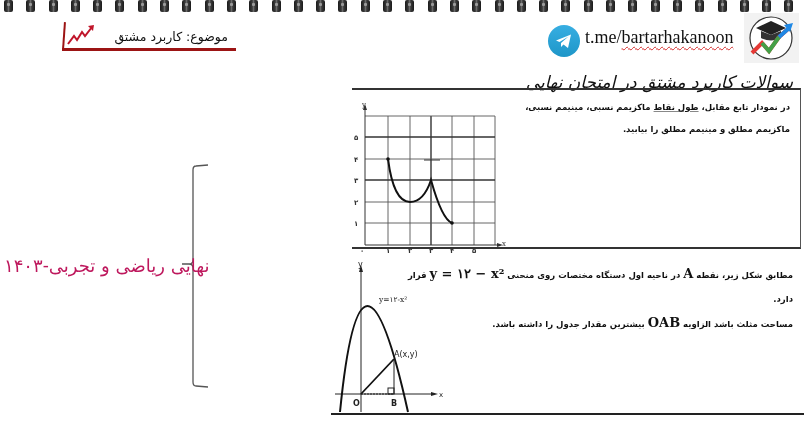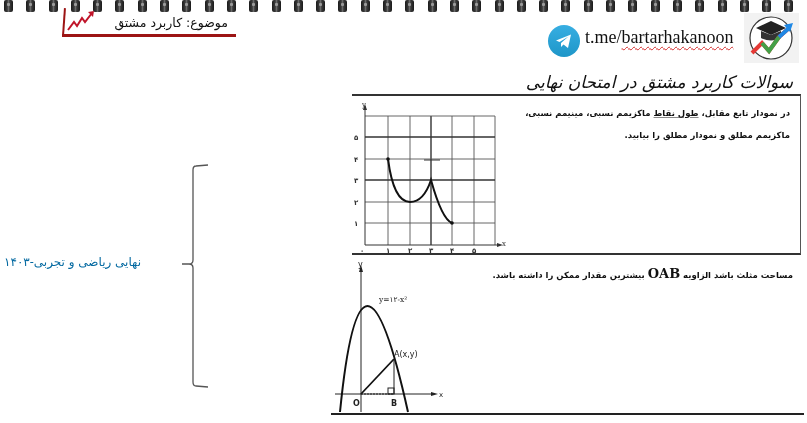--- a/index.html
+++ b/index.html
@@ -22,21 +22,21 @@
   }
   .ring {
     width:9px; height:12px; margin-right:13.3px; border-radius:2px;
     background:linear-gradient(to right,#1a1a1a 0%,#3a3a3a 35%,#6a6a6a 50%,#3a3a3a 65%,#1a1a1a 100%);
     position:relative;
   }
   .ring::after {
     content:""; position:absolute; left:3px; top:3px; width:3px; height:3px; background:#9a9a9a; border-radius:1px;
   }
   .topic {
-    position:absolute; left:62px; top:8px; width:174px; height:30px;
+    position:absolute; left:62px; top:22px; width:174px; height:30px;
   }
   .topic .bar {
     position:absolute; left:0; top:26px; width:174px; height:3px; background:#9c1414;
   }
   .topic .vbar {
     position:absolute; left:0; top:0; width:2px; height:28px; background:#9c1414; transform:rotate(4deg); transform-origin:bottom;
   }
   .topic .label {
     position:absolute; right:8px; top:7px; direction:rtl;
     font-family:"DejaVu Sans", sans-serif; font-size:12.5px; color:#111; white-space:nowrap;
@@ -51,40 +51,40 @@
   }
   .tg-link .u {
     text-decoration:underline wavy #d42a2a; text-decoration-thickness:1px; text-underline-offset:3px;
   }
   .logo { position:absolute; left:744px; top:13px; width:55px; height:50px; }
   .heading {
     position:absolute; right:14px; top:72px; direction:rtl;
     font-family:"DejaVu Serif", serif; font-size:17px; color:#111; white-space:nowrap;font-style:italic;
   }
   .qbox {
-    position:absolute; left:352px; top:94px; width:448px; height:157px;
+    position:absolute; left:352px; top:88px; width:448px; height:157px;
     border-top:2px solid #333; border-right:1px solid #555; border-bottom:2px solid #333;
   }
   .q1text {
     position:absolute; right:10px; top:6px; direction:rtl; width:300px;
     font-family:"DejaVu Sans", sans-serif; font-weight:bold; font-size:8.5px; line-height:22px; color:#111;
   }
   .q1text .ul { text-decoration:underline; text-decoration-color:#888; }
   .q2text {
     position:absolute; right:14px; top:262px; direction:rtl; width:390px;
     font-family:"DejaVu Sans", sans-serif; font-weight:bold; font-size:8.5px; line-height:24px; color:#111;
   }
   .q2text .big { font-family:"DejaVu Serif", serif; font-size:13px; }
   .bottom-rule { position:absolute; left:331px; top:413px; width:473px; height:2px; background:#222; }
   .graph1 { position:absolute; left:352px; top:100px; }
   .graph2 { position:absolute; left:330px; top:255px; }
   .bracket { position:absolute; left:182px; top:160px; }
   .exam-label {
     position:absolute; left:4px; top:255px; direction:rtl; white-space:nowrap;
-    font-family:"DejaVu Serif", serif; font-size:12px; color:#0369a1;
+    font-family:"DejaVu Serif", serif; font-size:18px; color:#be185d;
   }
 </style>
 </head>
 <body>
 
 <div class="ruled"></div>
 
 <div class="spiral" id="spiral">
     <div class="ring"></div>
     <div class="ring"></div>
@@ -159,21 +159,21 @@
 
 <div class="heading">سوالات کاربرد مشتق در امتحان نهایی</div>
 
 <div class="qbox">
   <div class="q1text">
     <div>
       <span>در نمودار تابع مقابل،</span>
       <span class="ul">طول نقاط</span>
       <span>ماکزیمم نسبی، مینیمم نسبی،</span>
     </div>
-    <div>ماکزیمم مطلق و نمودار مطلق را بیابید.</div>
+    <div>ماکزیمم مطلق و مینیمم مطلق را بیابید.</div>
   </div>
 </div>
 
 <svg class="graph1" width="160" height="155" viewBox="0 0 160 155">
 
   <g stroke="#555" stroke-width="0.9">
     <line x1="36" y1="16" x2="36" y2="145"></line>
     <line x1="58" y1="16" x2="58" y2="145"></line>
     <line x1="79" y1="16" x2="79" y2="145" stroke-width="1.4" stroke="#333"></line>
     <line x1="100" y1="16" x2="100" y2="145"></line>
@@ -206,23 +206,30 @@
     <text x="2" y="126">۱</text>
     <text x="2" y="105">۲</text>
     <text x="2" y="83">۳</text>
     <text x="2" y="62">۴</text>
     <text x="2" y="40">۵</text>
   </g>
 </svg>
 
 <div class="q2text">
   <div>
+    <span>مطابق شکل زیر، نقطه</span>
+    <span class="big">A</span>
+    <span>در ناحیه اول دستگاه مختصات روی منحنی</span>
+    <span class="big" dir="ltr">y = ۱۲ − x²</span>
+    <span>قرار دارد.</span>
+  </div>
+  <div>
     <span>مساحت مثلث باشد الزاویه</span>
     <span class="big">OAB</span>
-    <span>بیشترین مقدار ممکن را داشته باشد.</span>
+    <span>بیشترین مقدار جدول را داشته باشد.</span>
   </div>
 </div>
 
 <svg class="graph2" width="120" height="160" viewBox="0 0 120 160">
 
   <line x1="31" y1="157" x2="31" y2="14" stroke="#222" stroke-width="1"></line>
   <polygon points="31,10 29,17 33,17" fill="#222"></polygon>
   <line x1="5" y1="139" x2="104" y2="139" stroke="#222" stroke-width="1"></line>
   <polygon points="108,139 101,137 101,141" fill="#222"></polygon>
   <path d="M10,157 Q31,-55 78,157" fill="none" stroke="#111" stroke-width="2"></path>

